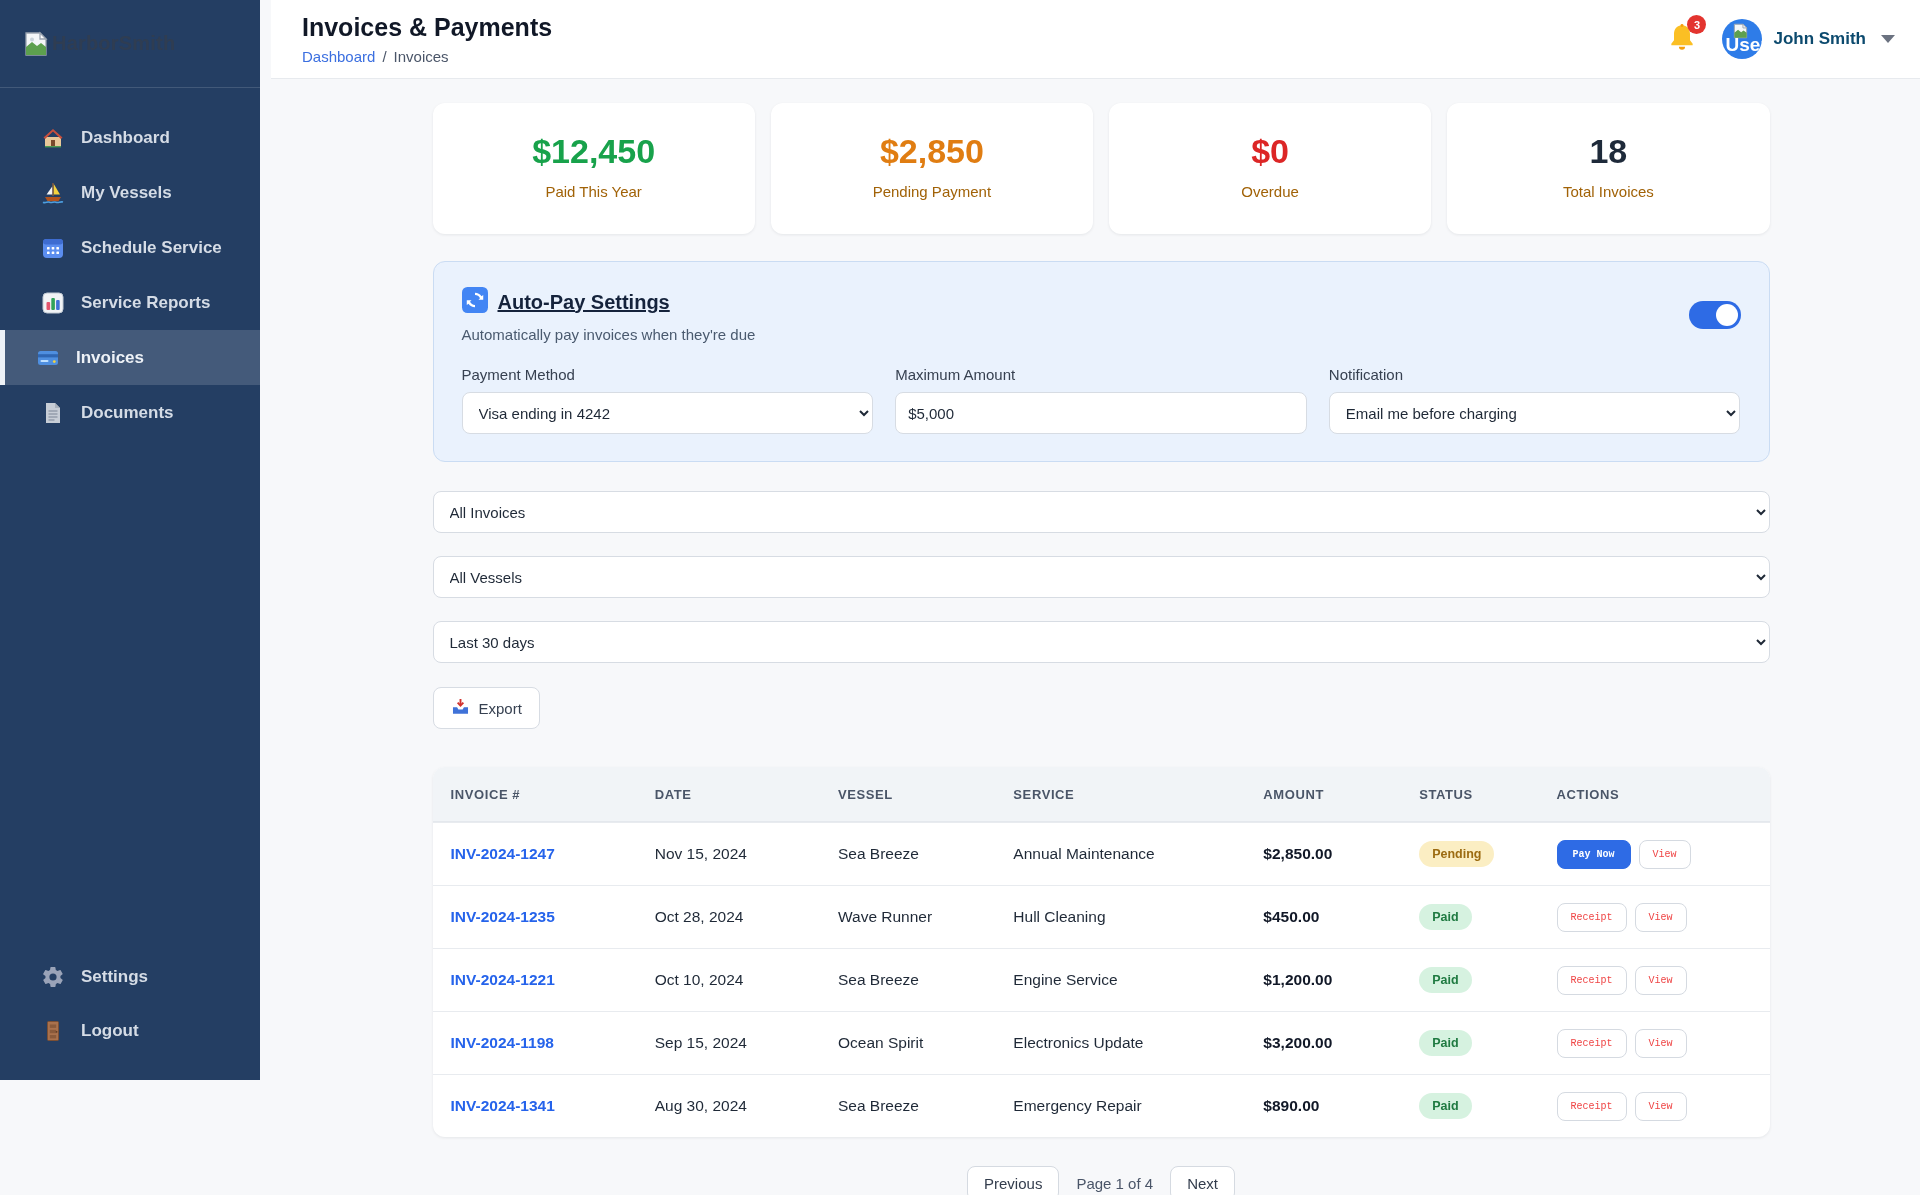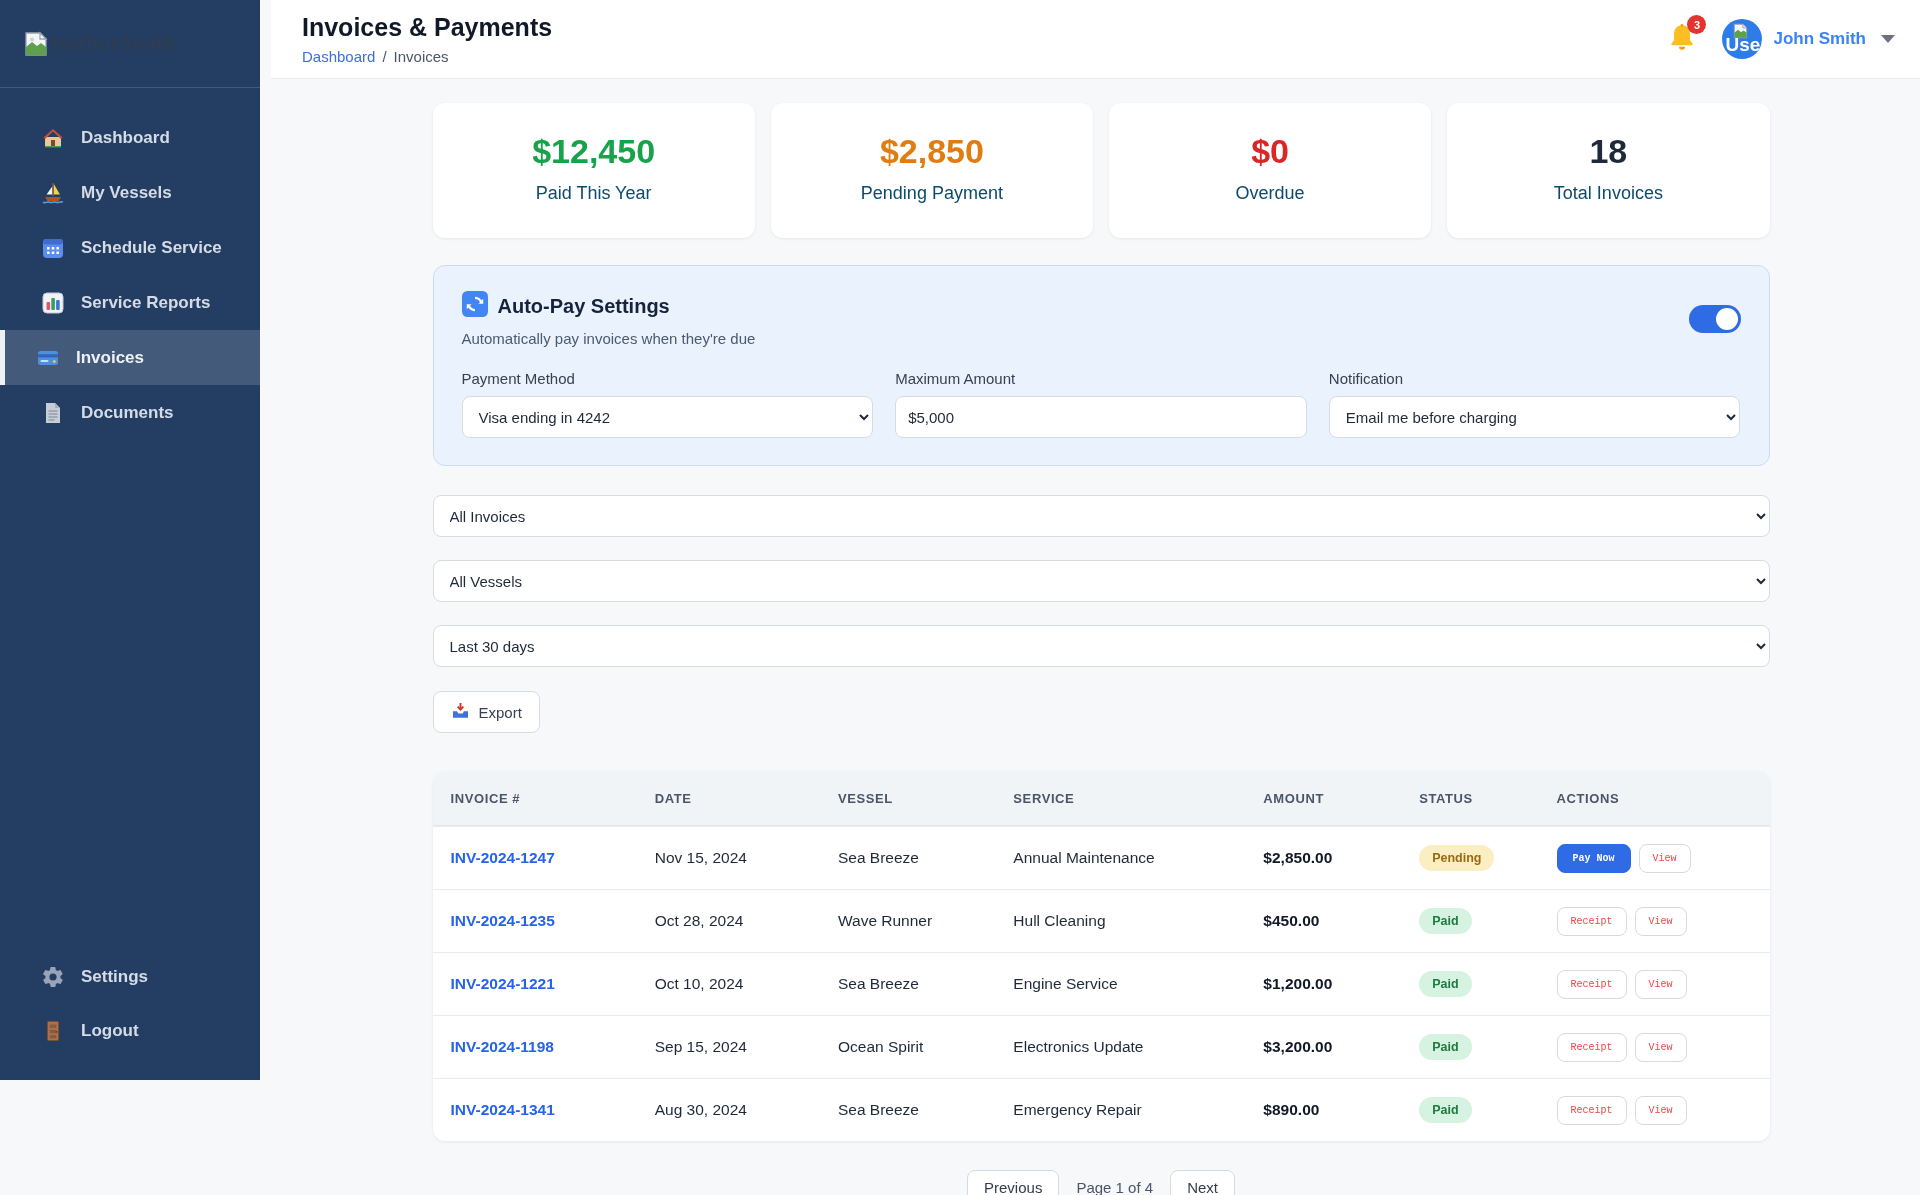--- a/index.html
+++ b/index.html
@@ -26,36 +26,36 @@
   .page-title { font-size:25px; font-weight:700; color:#111827; margin-bottom:6px; }
   .breadcrumb { font-size:15px; color:#4a5568; display:flex; gap:7px; }
   .breadcrumb a { color:#3b6fe0; text-decoration:none; cursor:pointer; }
   .topbar-right { display:flex; align-items:center; gap:22px; }
   .bell-wrap { position:relative; cursor:pointer; width:34px; height:34px; }
   .bell-badge { position:absolute; top:-7px; right:-6px; background:#e3342f; color:#fff; font-size:11px; font-weight:700; min-width:19px; height:19px; border-radius:10px; display:flex; align-items:center; justify-content:center; padding:0 4px; }
   .user-menu { display:flex; align-items:center; gap:11px; cursor:pointer; }
   .avatar { position:relative; width:40px; height:40px; border-radius:50%; background:#2e7ce8; overflow:hidden; flex:0 0 40px; }
   .avatar .avatar-broken { position:absolute; top:4px; left:11px; }
   .avatar .avatar-alt { position:absolute; bottom:3px; left:3px; color:#fff; font-size:19px; font-weight:700; }
-  .user-name { font-size:17px; font-weight:700; color:#3b82f6; }
+  .user-name { font-size:17px; font-weight:700; color:#0c4a6e; }
   .caret-down { width:0; height:0; border-left:7px solid transparent; border-right:7px solid transparent; border-top:8px solid #6b7280; margin-left:4px; }
 
   
   .content { padding:24px 0 0 0; }
   .container { width:1337px; margin:0 auto; }
 
   .stats { display:grid; grid-template-columns:repeat(4,1fr); gap:16px; }
   .stat-card { background:#fff; border-radius:12px; box-shadow:0 1px 3px rgba(16,24,40,.08); padding:29px 10px 34px; text-align:center; }
   .stat-value { font-size:34px; font-weight:700; }
-  .stat-label { margin-top:12px; font-size:18px; color:#0c4a6e; }
+  .stat-label { margin-top:12px; font-size:15px; color:#a16207; }
 
   .autopay { margin-top:27px; background:#eaf2fd; border:1px solid #cadcf3; border-radius:12px; padding:25px 28px 27px; }
   .autopay-head { display:flex; align-items:center; justify-content:space-between; }
   .autopay-title-wrap { display:flex; align-items:center; gap:10px; }
-  .autopay-title { font-size:20px; font-weight:700; color:#15233c; }
+  .autopay-title { font-size:20px; font-weight:700; color:#15233c;text-decoration:underline; }
   .autopay-sub { margin-top:9px; font-size:15px; color:#4a5a6f; }
   .toggle { position:relative; display:inline-block; width:52px; height:28px; cursor:pointer; }
   .toggle input { opacity:0; width:0; height:0; }
   .toggle .slider { position:absolute; inset:0; background:#c3cbd6; border-radius:15px; transition:.2s; }
   .toggle .slider:before { content:""; position:absolute; width:22px; height:22px; border-radius:50%; background:#fff; top:3px; left:3px; transition:.2s; }
   .toggle input:checked + .slider { background:#2e6be5; }
   .toggle input:checked + .slider:before { left:27px; }
   .autopay-form { display:grid; grid-template-columns:1fr 1fr 1fr; gap:22px; margin-top:23px; }
   .field-label { font-size:15px; color:#374151; margin-bottom:9px; }
   .control { width:100%; height:42px; background:#fff; border:1px solid #d7dce3; border-radius:8px; font-size:15px; color:#1f2937; padding:0 12px; font-family:"Liberation Sans", sans-serif; }

